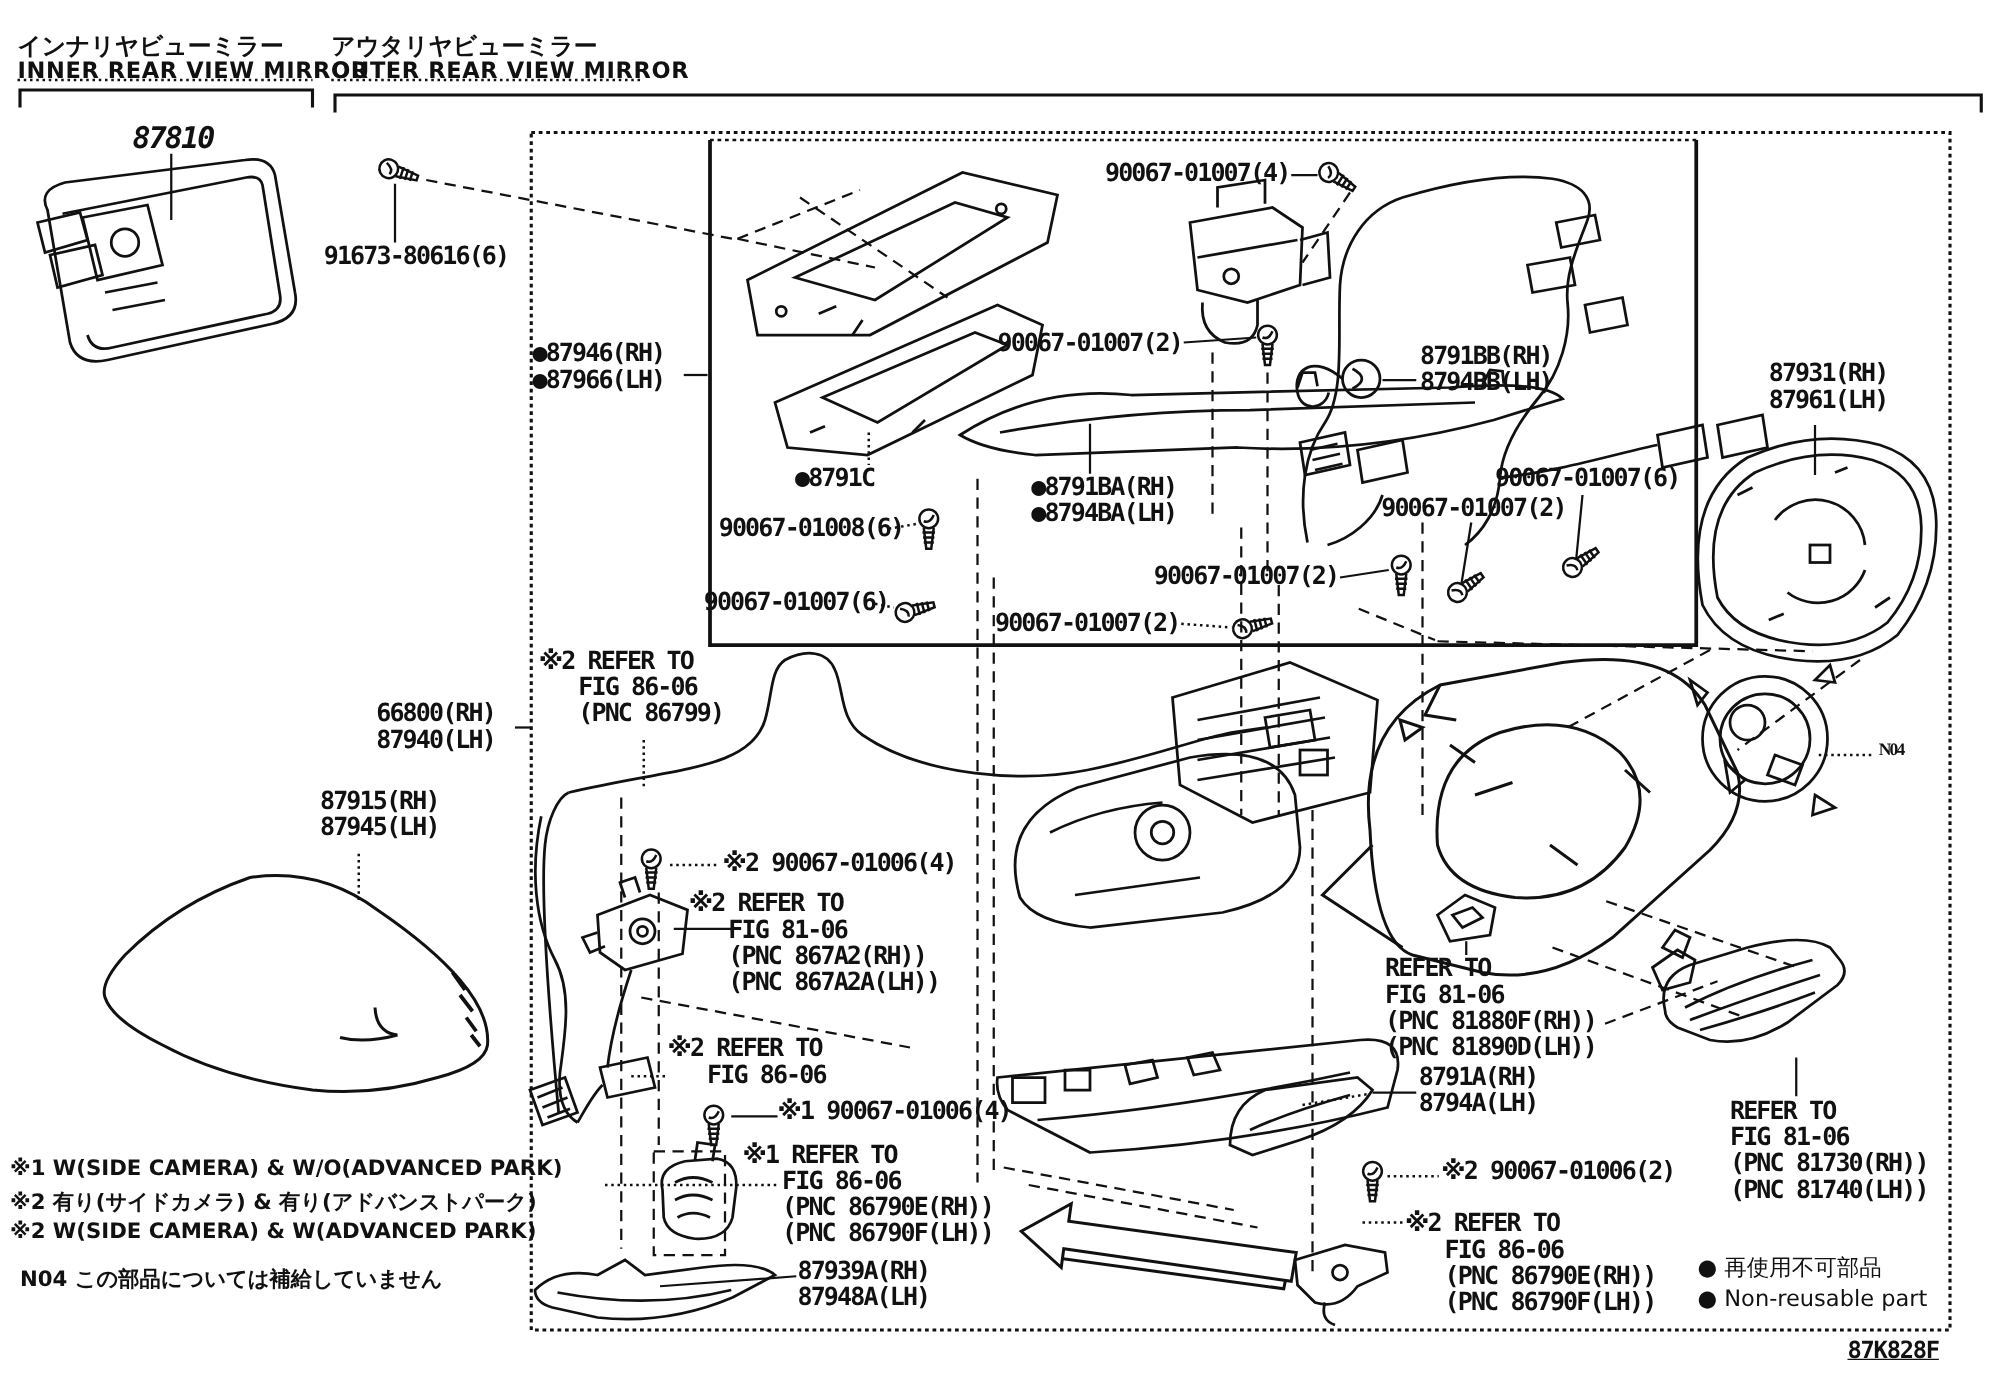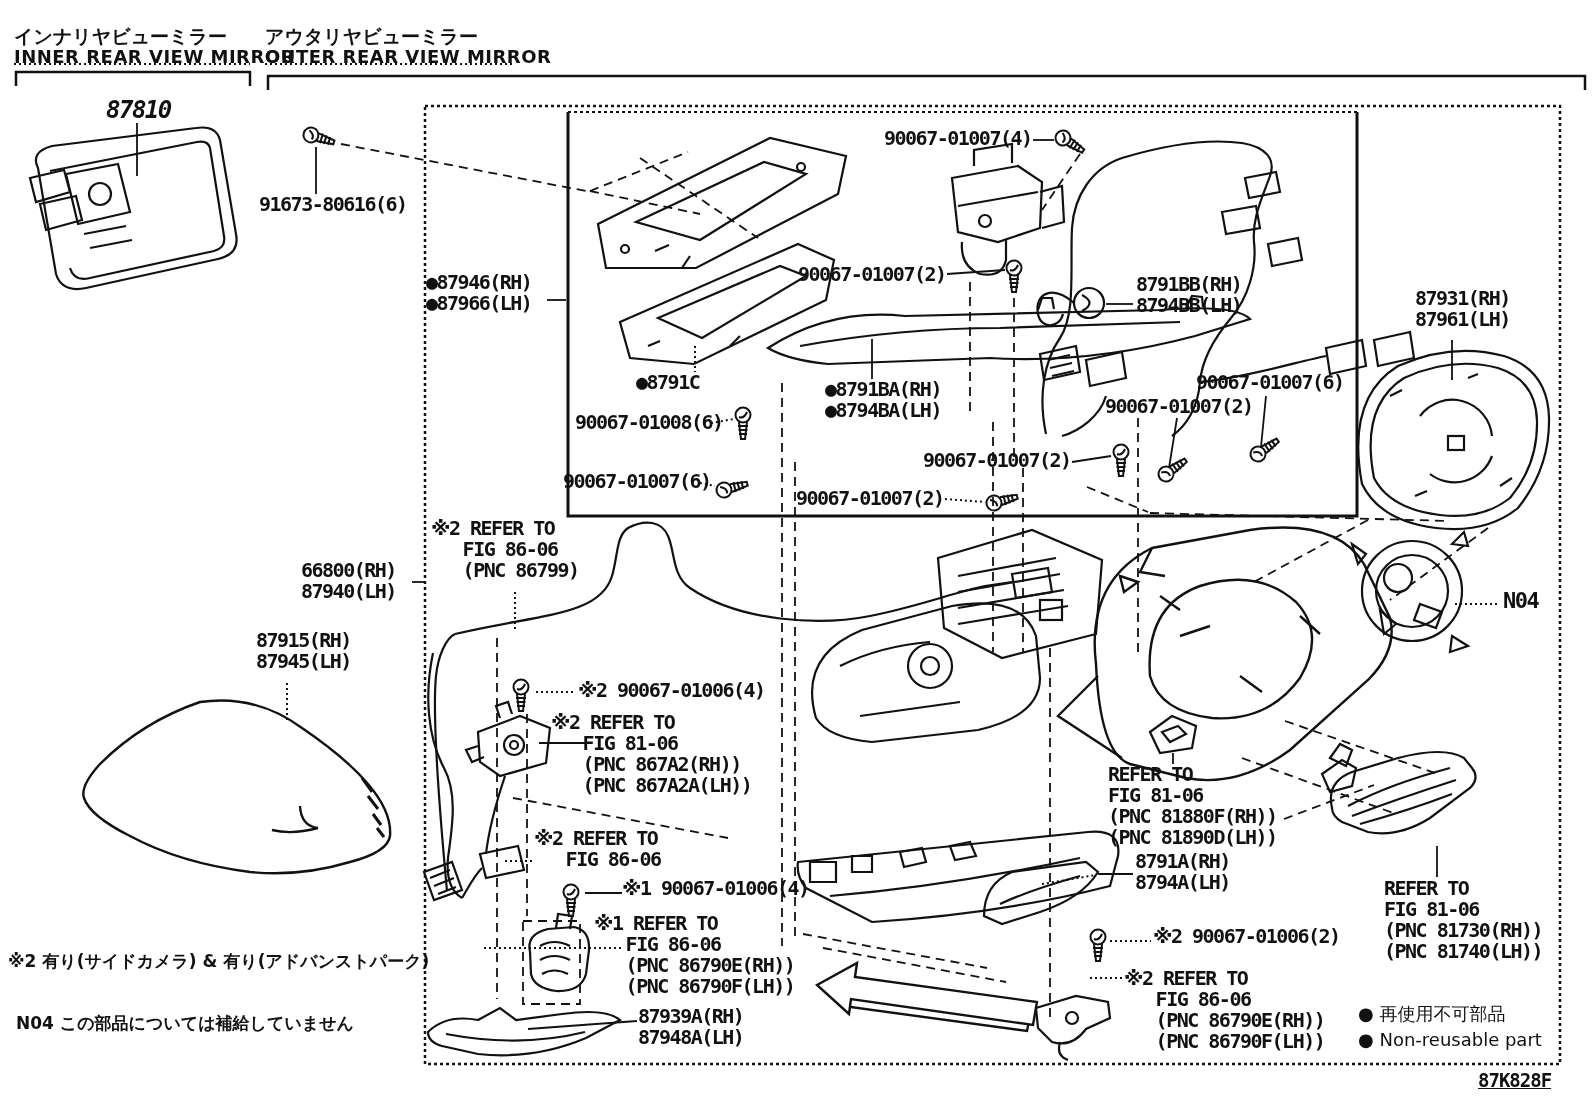--- a/index.html
+++ b/index.html
@@ -3,21 +3,21 @@
 <meta charset="utf-8">
 <style>
   html,body{margin:0;padding:0;background:#fff;}
   #page{position:relative;width:1592px;height:1099px;background:#ffffff;overflow:hidden;
         font-family:"DejaVu Sans","Liberation Sans",sans-serif;color:#111;margin-top:16px;}
   svg{position:absolute;left:0;top:0;}
   .lbl{position:absolute;font-family:"DejaVu Sans Mono","DejaVu Sans",monospace;
        font-weight:bold;font-size:20px;line-height:21px;letter-spacing:-1.5px;
        white-space:pre;color:#111;}
   .lbl.lg{font-size:24px;line-height:24px;font-style:italic;}
-  .lbl.md{font-size:22px;}
+  .lbl.md{font-size:14px;font-family:Liberation Serif, serif;}
   .ttl-jp{position:absolute;font-size:19px;font-weight:bold;white-space:pre;}
   .ttl-en{position:absolute;font-size:18px;font-weight:bold;letter-spacing:.5px;white-space:pre;}
   .note{position:absolute;font-size:17px;font-weight:bold;white-space:pre;}
   .legend{position:absolute;font-size:18px;font-weight:normal;white-space:pre;}
   .code{position:absolute;font-family:"DejaVu Sans Mono",monospace;font-weight:bold;font-size:19px;letter-spacing:-1px;text-decoration:underline;}
 </style>
 </head>
 <body>
 
 <div id="page">
@@ -343,20 +343,22 @@
   <div class="lbl" style="left:1153px;top:910px">※2 90067-01006(2)</div>
   <div class="lbl" style="left:1124px;top:952px">※2 REFER TO
    FIG 86-06
    (PNC 86790E(RH))
    (PNC 86790F(LH))</div>
   <div class="lbl" style="left:1384px;top:862px">REFER TO
 FIG 81-06
 (PNC 81730(RH))
 (PNC 81740(LH))</div>
 
+  <div class="note" style="left:8px;top:909px">※1 W(SIDE CAMERA) &amp; W/O(ADVANCED PARK)</div>
   <div class="note" style="left:8px;top:934px">※2 有り(サイドカメラ) &amp; 有り(アドバンストパーク)</div>
+  <div class="note" style="left:8px;top:959px">※2 W(SIDE CAMERA) &amp; W(ADVANCED PARK)</div>
   <div class="note" style="left:16px;top:996px">N04 この部品については補給していません</div>
 
   <div class="legend" style="left:1358px;top:986px">● 再使用不可部品</div>
   <div class="legend" style="left:1358px;top:1013px">● Non-reusable part</div>
 
   <div class="code" style="left:1478px;top:1053px">87K828F</div>
 </div>
 
 </body></html>

